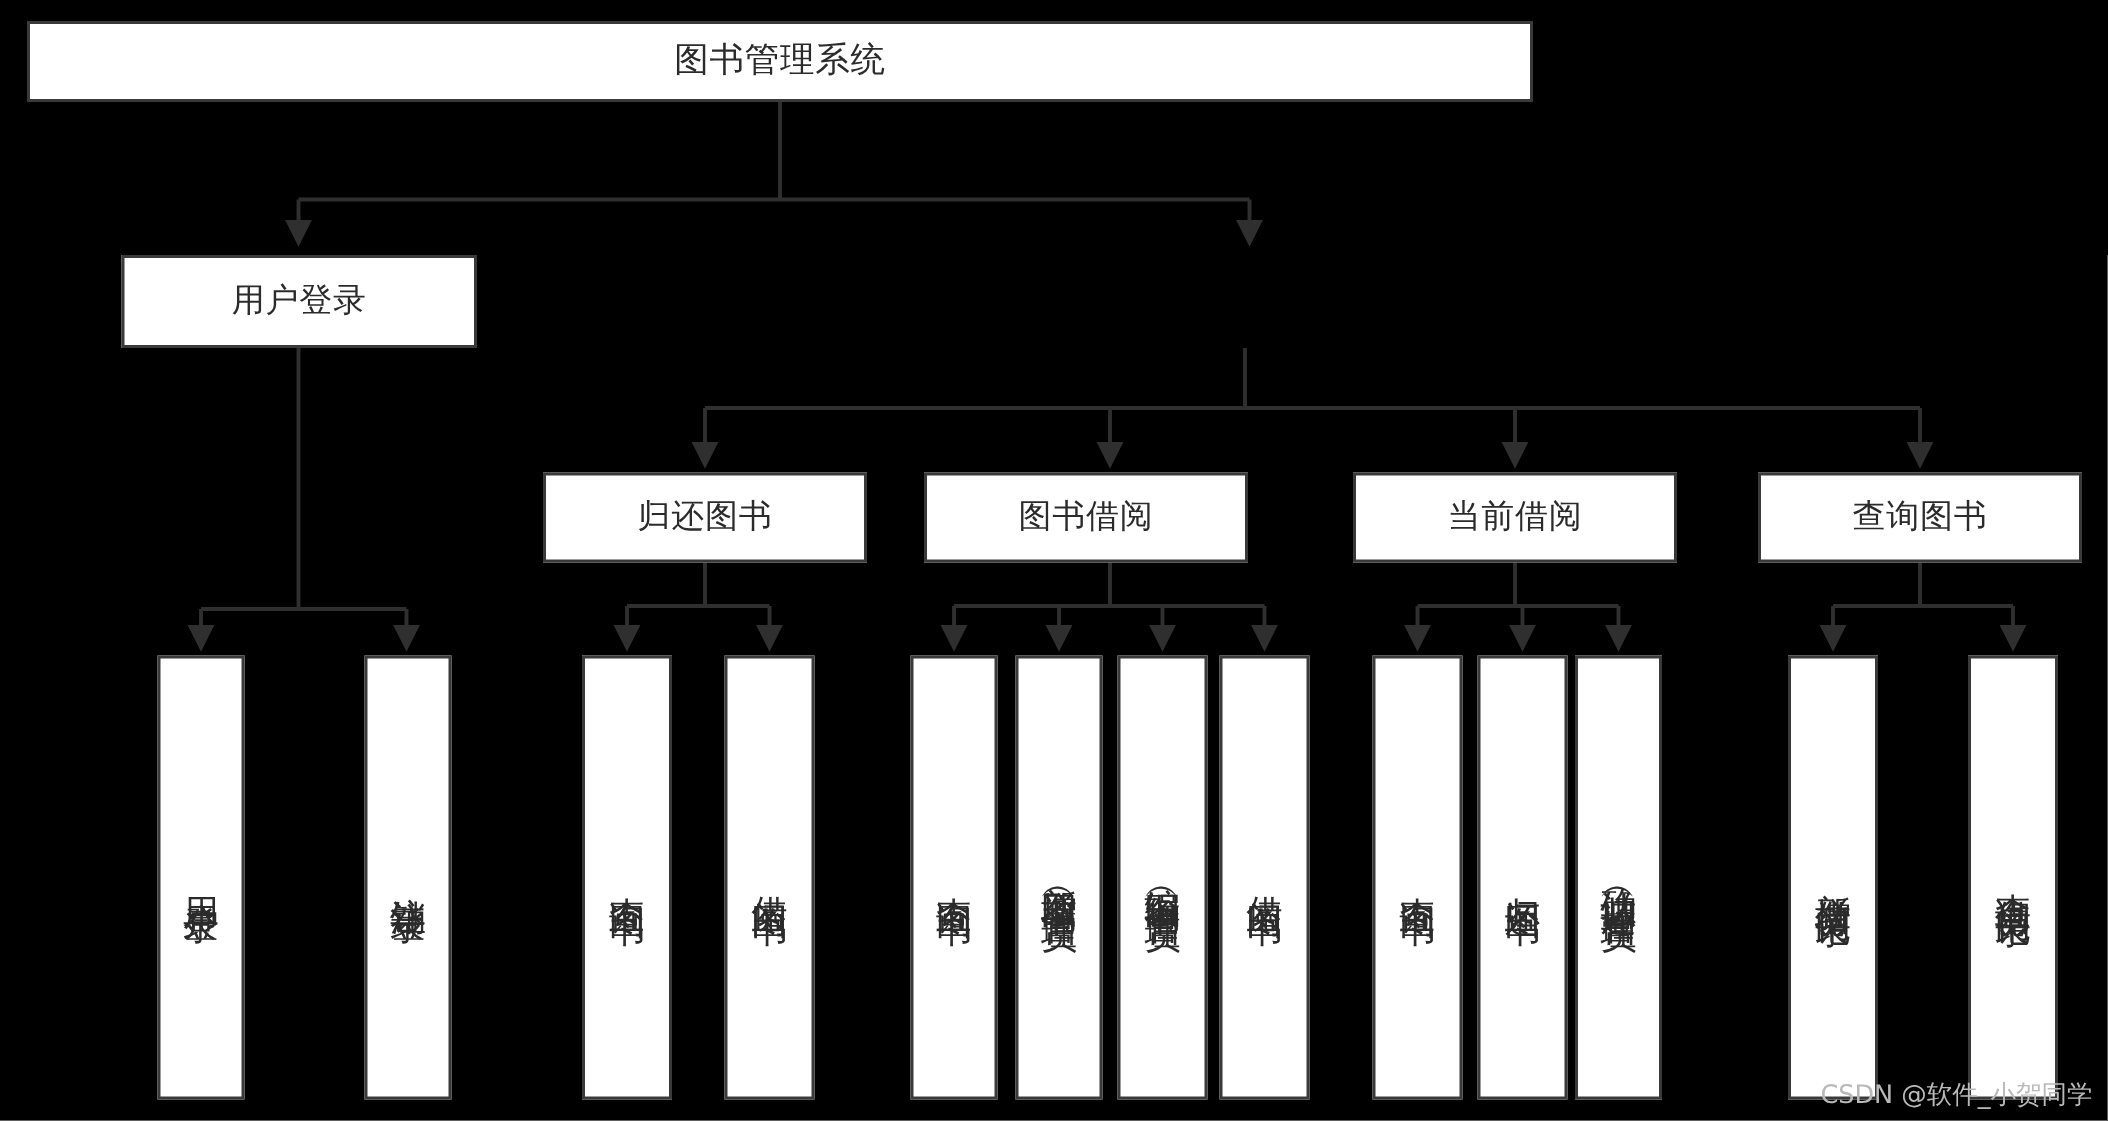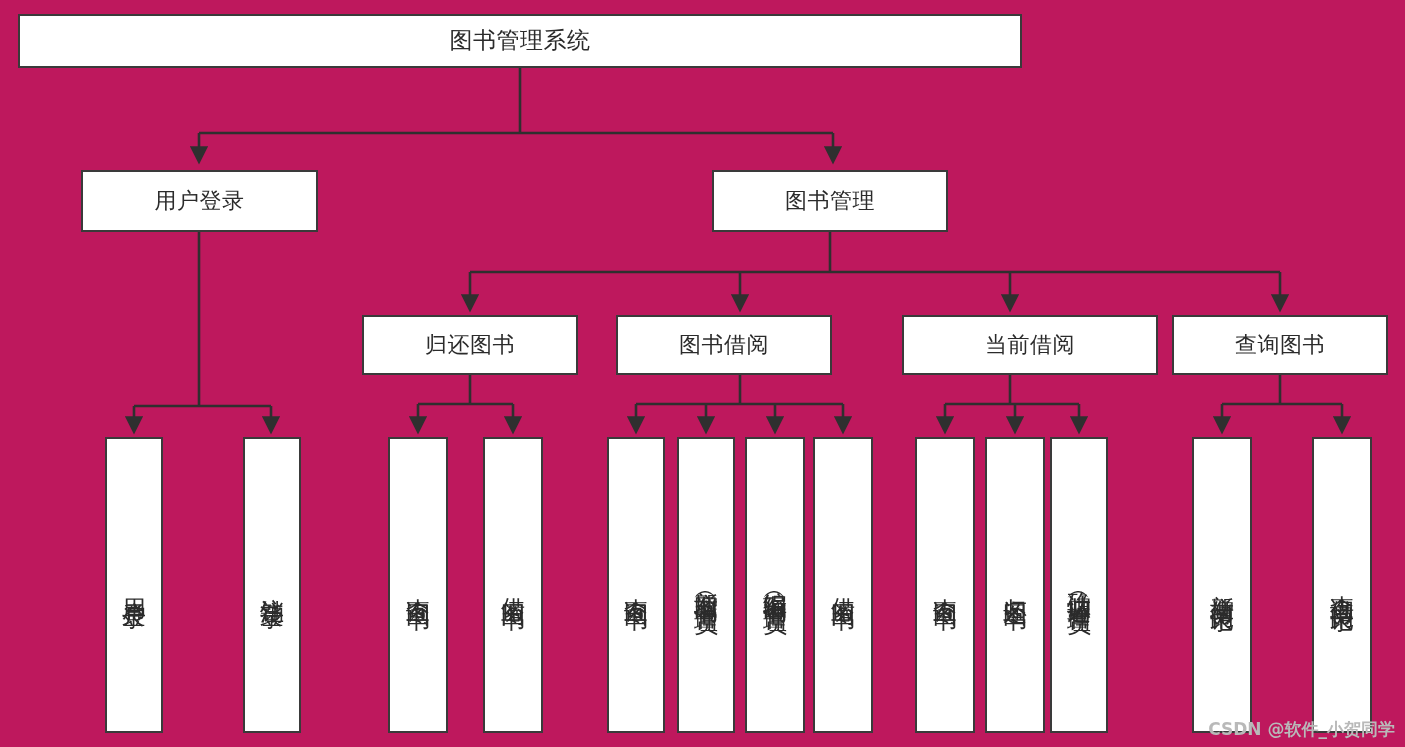--- a/index.html
+++ b/index.html
@@ -5,21 +5,21 @@
 <style>
   html,body{margin:0;padding:0;background:#ffffff;}
   body{
     font-family:"DejaVu Sans","Liberation Sans",sans-serif;
     width:1405px;height:747px;
     overflow:hidden;
   }
   #stage{
     position:relative;
     width:1405px;height:747px;
-    background:#be185d;
+    background:#000000;
   }
   #wires{
     position:absolute;left:0;top:0;
     width:1405px;height:747px;
     pointer-events:none;
   }
   .node{
     position:absolute;
     box-sizing:border-box;
     background:#ffffff;
@@ -59,21 +59,20 @@
   #watermark{
     position:absolute;
     right:10px;
     bottom:6px;
     font-size:17px;
     color:#b9b9b9;
     z-index:6;
     white-space:nowrap;
     pointer-events:none;
     font-family:"DejaVu Sans","Liberation Sans",sans-serif;
-    font-weight:bold;
   }
 </style>
 </head>
 <body>
 
 <div id="stage">
 
   <svg id="wires" viewBox="0 0 1405 747" width="1405" height="747" xmlns="http://www.w3.org/2000/svg">
     <defs>
       <marker id="arrow" viewBox="0 0 12 12" refX="9" refY="6" markerWidth="7" markerHeight="7" orient="auto-start-reverse">
@@ -124,31 +123,28 @@
     </g>
   </svg>
 
   <div class="node h root" style="left:18px;top:14px;width:1004px;height:54px;">
     <span class="lbl">图书管理系统</span>
   </div>
 
   <div class="node h" style="left:81px;top:170px;width:237px;height:62px;">
     <span class="lbl">用户登录</span>
   </div>
-  <div class="node h" style="left:712px;top:170px;width:236px;height:62px;">
-    <span class="lbl">图书管理</span>
-  </div>
 
   <div class="node h" style="left:362px;top:315px;width:216px;height:60px;">
     <span class="lbl">归还图书</span>
   </div>
   <div class="node h" style="left:616px;top:315px;width:216px;height:60px;">
     <span class="lbl">图书借阅</span>
   </div>
-  <div class="node h" style="left:902px;top:315px;width:256px;height:60px;">
+  <div class="node h" style="left:902px;top:315px;width:216px;height:60px;">
     <span class="lbl">当前借阅</span>
   </div>
   <div class="node h" style="left:1172px;top:315px;width:216px;height:60px;">
     <span class="lbl">查询图书</span>
   </div>
 
   <div class="node v" style="left:105px;top:437px;width:58px;height:296px;">
     <span class="lbl">用户登录</span>
   </div>
   <div class="node v" style="left:243px;top:437px;width:58px;height:296px;">

